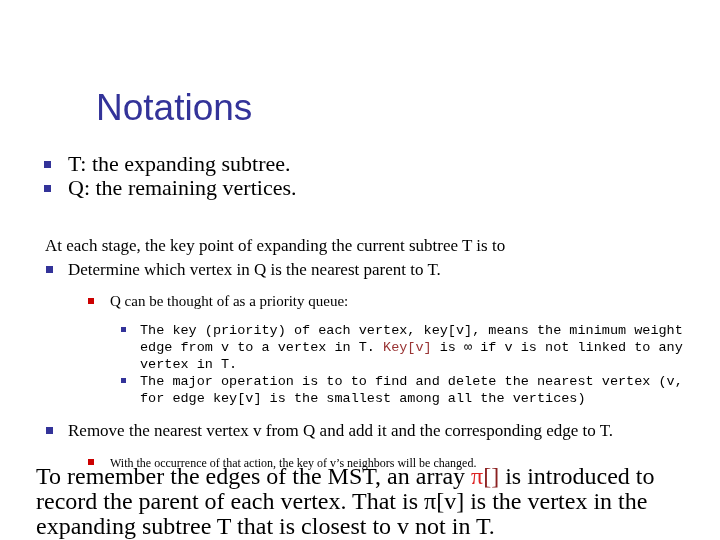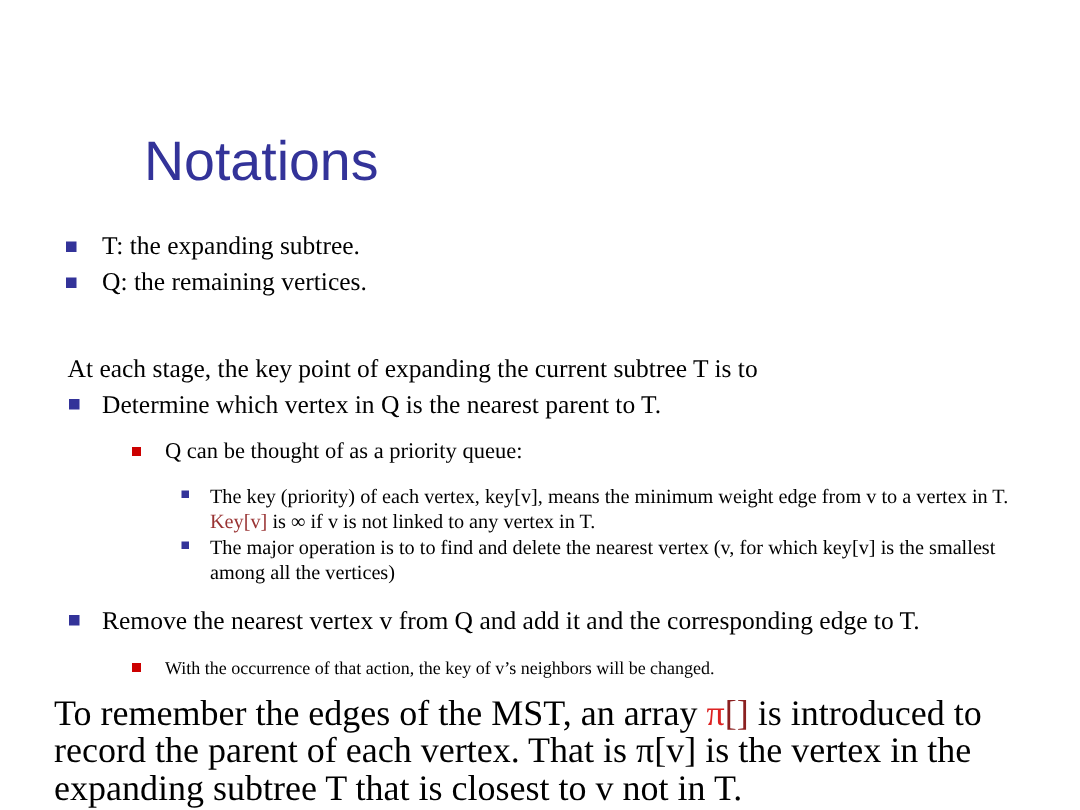--- a/index.html
+++ b/index.html
@@ -48,21 +48,21 @@
     position: absolute;
     display: inline-block;
   }
   .bullet.blue { background: #333399; }
   .bullet.red  { background: #cc0000; }
 
   
   .lvl1 {
     margin: 0 0 0 0;
     padding: 0 0 0 68px;
-    font-size: 17px;
+    font-size: 22px;
     line-height: 24px;
     position: relative;
   }
   .lvl1 > .bullet {
     left: 44px;
     top: 9px;
     width: 7px;
     height: 7px;
   }
 
@@ -102,20 +102,21 @@
     height: 6px;
   }
 
   
   .lvl4 {
     padding: 0 0 0 140px;
     padding-right: 22px;
     font-size: 13.5px;
     line-height: 17px;
     position: relative;
+    font-family: Liberation Mono, monospace;
   }
   .lvl4 > .bullet {
     left: 121px;
     top: 5px;
     width: 5px;
     height: 5px;
   }
 
   
   .closing {
@@ -172,21 +173,21 @@
 
     <div class="sp-2"></div>
 
     <div class="lvl4">
       <span class="bullet blue"></span>
       <span>The key (priority) of each vertex, key[v], means the minimum weight edge from v to a vertex in T. </span><span class="accent-red2">Key[v]</span><span> is ∞ if v is not linked to any vertex in T.</span>
     </div>
 
     <div class="lvl4">
       <span class="bullet blue"></span>
-      <span>The major operation is to to find and delete the nearest vertex (v, for which key[v] is the smallest among all the vertices)</span>
+      <span>The major operation is to to find and delete the nearest vertex (v, for edge key[v] is the smallest among all the vertices)</span>
     </div>
 
     <div class="sp-3"></div>
 
     <div class="lvl2">
       <span class="bullet blue"></span>
       <span>Remove the nearest vertex v from Q and add it and the corresponding edge to T.</span>
     </div>
 
     <div class="sp-2"></div>

